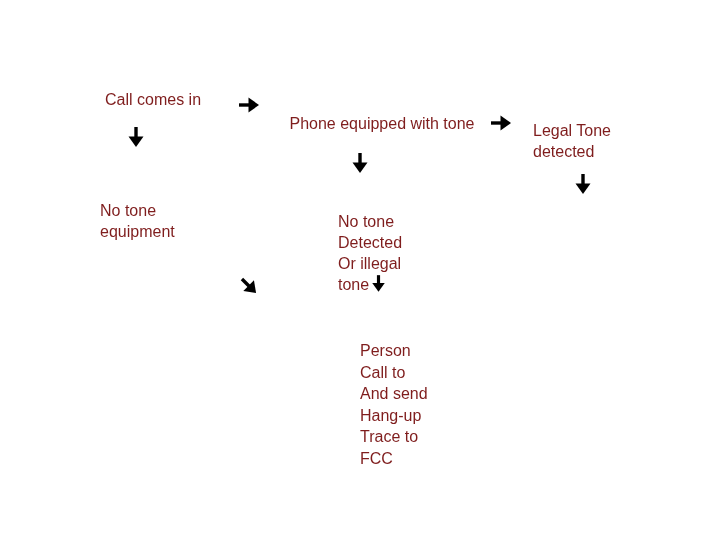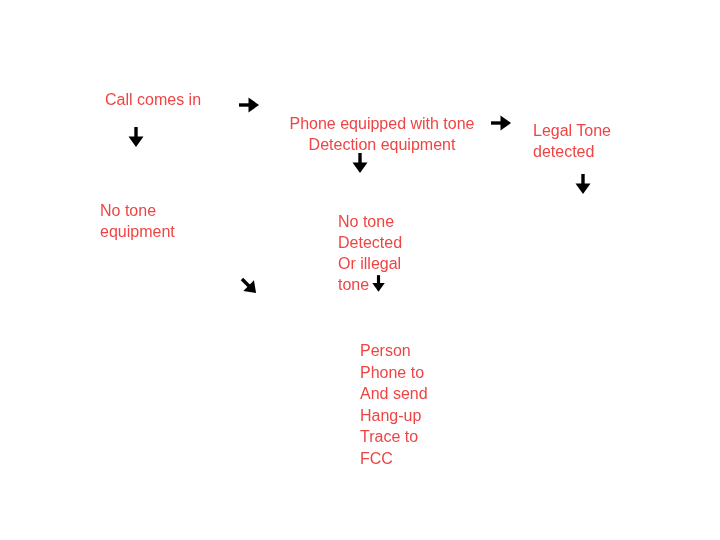--- a/index.html
+++ b/index.html
@@ -8,21 +8,21 @@
     background: #ffffff;
   }
   #slide {
     position: relative;
     width: 720px;
     height: 540px;
     background: #ffffff;
     font-family: "Liberation Sans", "DejaVu Sans", sans-serif;
     font-size: 16px;
     line-height: 21px;
-    color: #ef4444;
+    color: #7f1d1d;
     overflow: hidden;
   }
   .node {
     position: absolute;
     white-space: nowrap;
   }
   .node .line {
     display: block;
   }
   .centered {
@@ -60,21 +60,20 @@
 
   <div class="arrow" style="left:238px; top:96px;">
     <svg width="22" height="18" viewBox="0 0 22 18">
       <path d="M1 9 H12" stroke="#000000" stroke-width="3.4" fill="none"></path>
       <path d="M10.5 1.5 L21 9 L10.5 16.5 Z" fill="#000000"></path>
     </svg>
   </div>
 
   <div class="node centered" style="left:281px; top:77px; width:202px;margin-top:36px;">
     <span class="line">Phone equipped with tone</span>
-    <span class="line">Detection equipment</span>
   </div>
 
   <div class="arrow" style="left:490px; top:114px;">
     <svg width="22" height="18" viewBox="0 0 22 18">
       <path d="M1 9 H12" stroke="#000000" stroke-width="3.4" fill="none"></path>
       <path d="M10.5 1.5 L21 9 L10.5 16.5 Z" fill="#000000"></path>
     </svg>
   </div>
 
   <div class="node" style="left:533px; top:120px;">
@@ -123,20 +122,20 @@
 
   <div class="arrow" style="left:238px; top:277px;">
     <svg class="rot45" width="22" height="18" viewBox="0 0 22 18">
       <path d="M1 9 H12" stroke="#000000" stroke-width="3.4" fill="none"></path>
       <path d="M10.5 1.5 L21 9 L10.5 16.5 Z" fill="#000000"></path>
     </svg>
   </div>
 
   <div class="node person-block" style="left:360px; top:312px;">
     <span class="line">Person</span>
-    <span class="line">Phone to</span>
+    <span class="line">Call to</span>
     <span class="line">And send</span>
     <span class="line">Hang-up</span>
     <span class="line">Trace to</span>
     <span class="line">FCC</span>
   </div>
 
 </div>
 
 </body></html>

